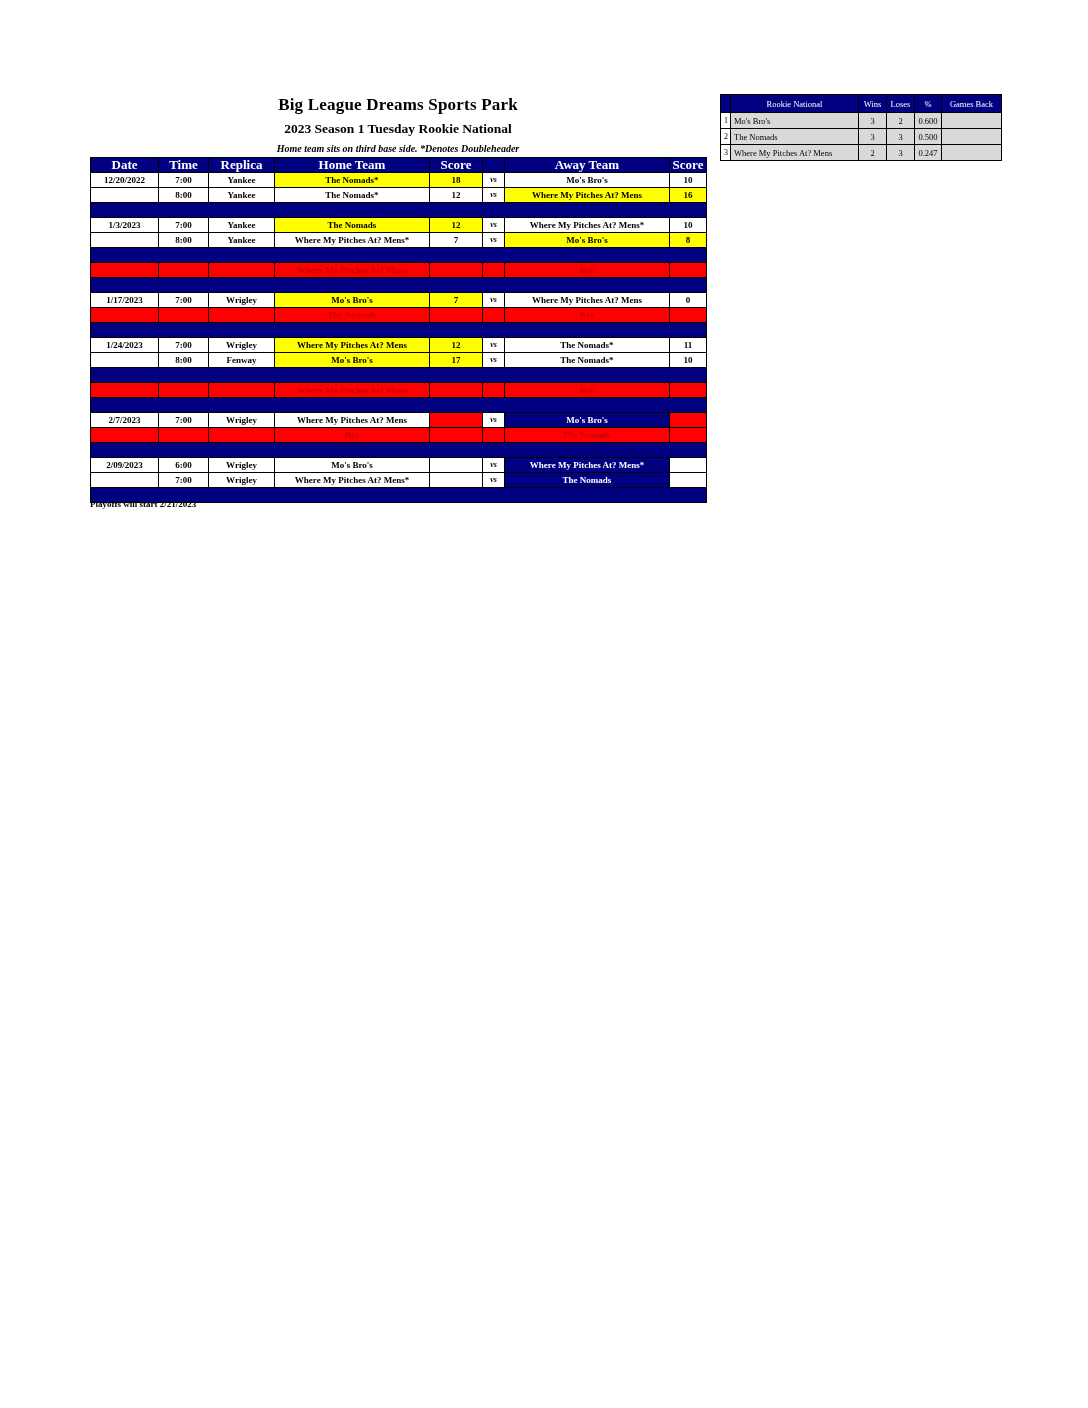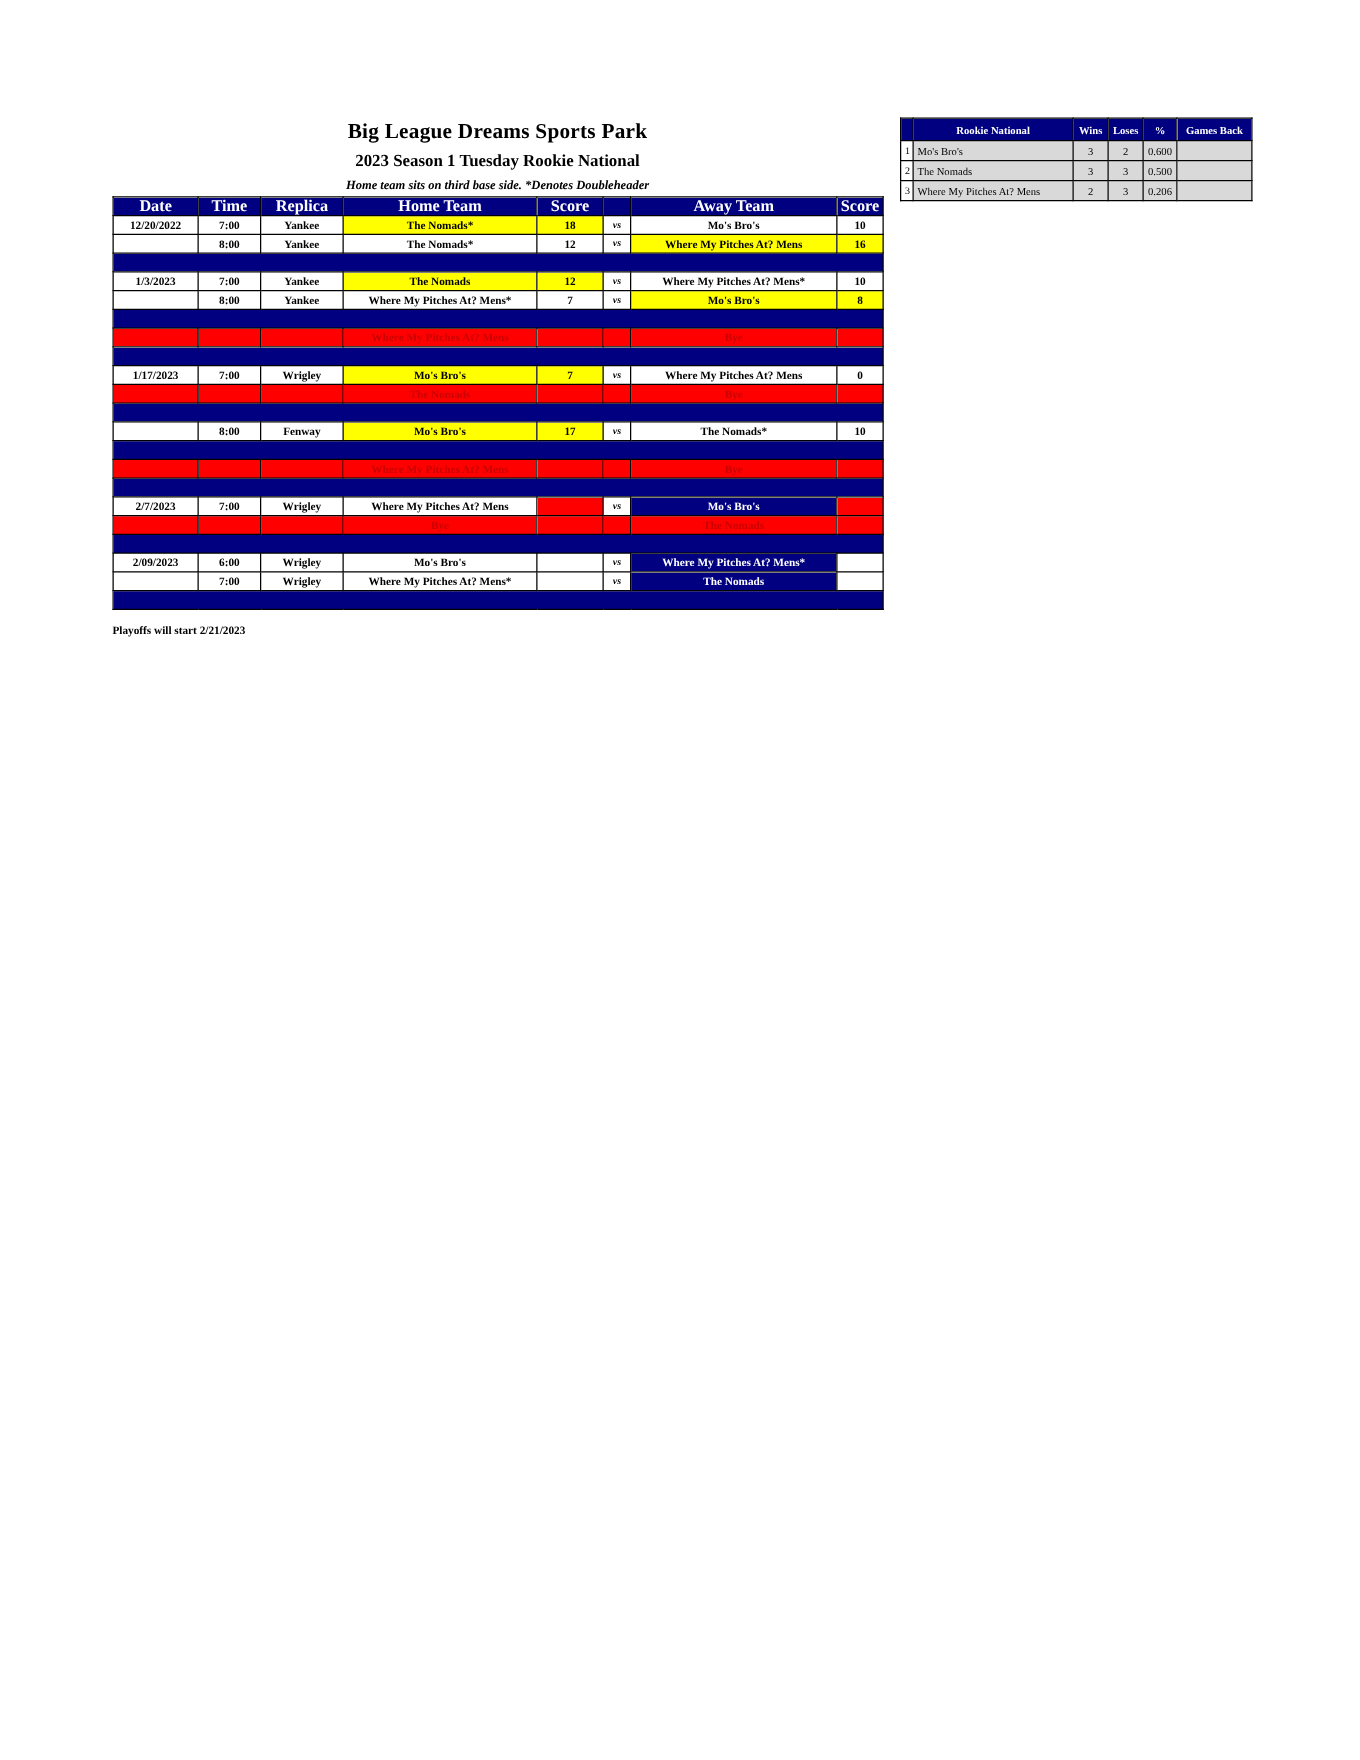--- a/index.html
+++ b/index.html
@@ -112,21 +112,21 @@
   table.stand td, table.stand th {
     border: 1px solid #000;
     height: 15px;
     padding: 0 3px;
     white-space: nowrap;
     overflow: hidden;
   }
   table.stand thead th {
     background: #000080;
     color: #ffffff;
-    font-weight: bold;
+    font-weight: normal;
     text-align: center;
     font-size: 8.5px;
     height: 17px;
   }
   col.s-rank { width: 10px; }
   col.s-team { width: 128px; }
   col.s-w    { width: 28px; }
   col.s-l    { width: 28px; }
   col.s-pct  { width: 27px; }
   col.s-gb   { width: 60px; }
@@ -246,20 +246,30 @@
           <td style="background:#ff0000;color:#cc0000;">The Nomads</td>
           <td style="background:#ff0000;color:#ff0000;">&nbsp;</td>
           <td style="background:#ff0000;color:#ff0000;" class="vs">vs</td>
           <td style="background:#ff0000;color:#cc0000;">Bye</td>
           <td style="background:#ff0000;color:#ff0000;">&nbsp;</td>
         </tr>
         <tr class="navy-row">
           <td colspan="8">&nbsp;</td>
         </tr>
         <tr>
+          <td style="background:#ffffff;">1/24/2023</td>
+          <td style="background:#ffffff;">7:00</td>
+          <td style="background:#ffffff;">Wrigley</td>
+          <td style="background:#ffff00;color:#000;">Where My Pitches At? Mens</td>
+          <td style="background:#ffff00;color:#000;">12</td>
+          <td style="background:#ffffff;" class="vs">vs</td>
+          <td style="background:#ffffff;color:#000;">The Nomads*</td>
+          <td style="background:#ffffff;color:#000;">11</td>
+        </tr>
+        <tr>
           <td style="background:#ffffff;">&nbsp;</td>
           <td style="background:#ffffff;">8:00</td>
           <td style="background:#ffffff;">Fenway</td>
           <td style="background:#ffff00;color:#000;">Mo's Bro's</td>
           <td style="background:#ffff00;color:#000;">17</td>
           <td style="background:#ffffff;" class="vs">vs</td>
           <td style="background:#ffffff;color:#000;">The Nomads*</td>
           <td style="background:#ffffff;color:#000;">10</td>
         </tr>
         <tr class="navy-row">
@@ -365,18 +375,18 @@
           <td class="num">3</td>
           <td class="num">3</td>
           <td class="num">0.500</td>
           <td class="gb">&nbsp;</td>
         </tr>
         <tr>
           <td class="rank">3</td>
           <td class="team">Where My Pitches At? Mens</td>
           <td class="num">2</td>
           <td class="num">3</td>
-          <td class="num">0.206</td>
+          <td class="num">0.247</td>
           <td class="gb">&nbsp;</td>
         </tr>
       </tbody>
   </table>
 </div>
 
 </body></html>

